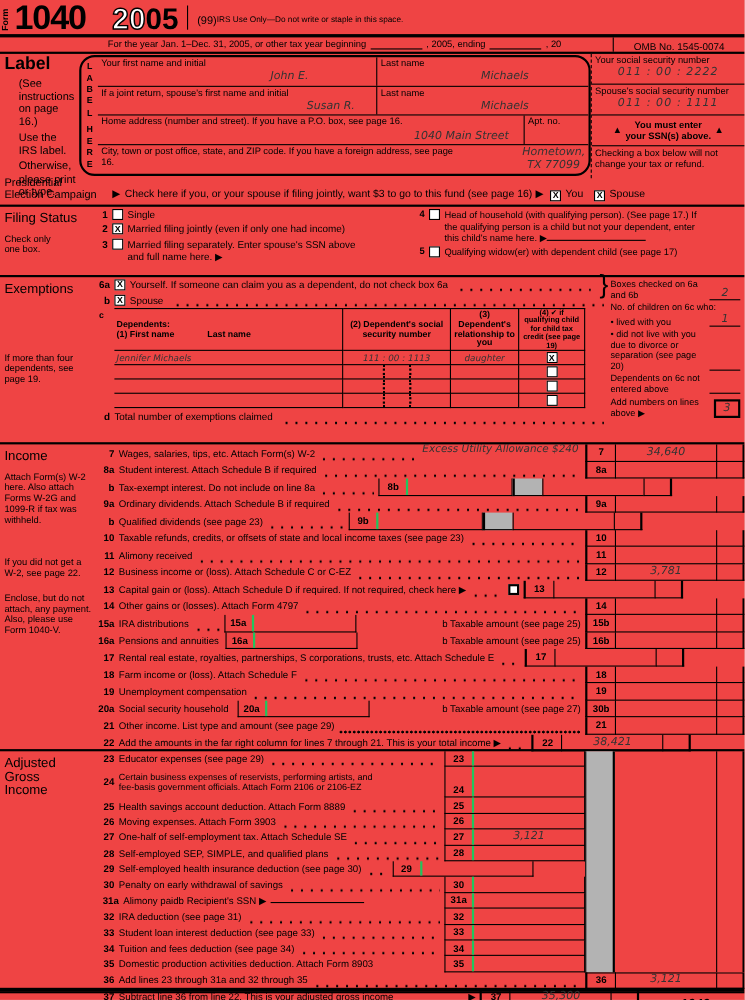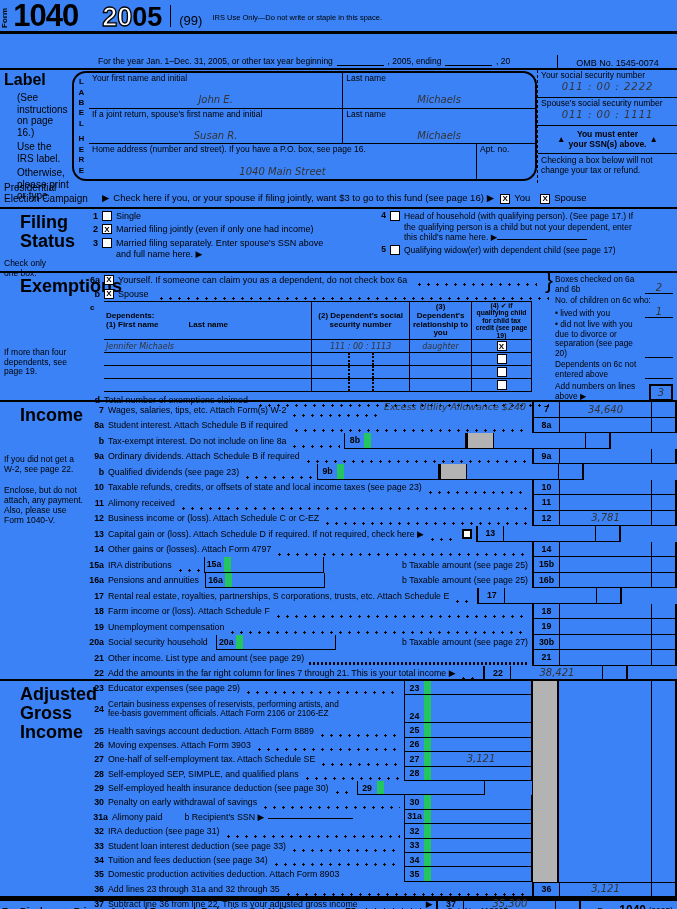--- a/index.html
+++ b/index.html
@@ -1,71 +1,71 @@
 <!DOCTYPE html>
 <html><head>
 <meta charset="utf-8">
 <style>
   * { box-sizing: border-box; margin:0; padding:0; }
   body { background:#e8e8e8; font-family:"Liberation Sans","DejaVu Sans",sans-serif; }
-  .form { width:677px; height:909px; background:#3b82f6; color:#000; position:relative; margin:0 auto;
+  .form { width:677px; height:909px; background:#ef4444; color:#000; position:relative; margin:0 auto;
           font-size:9px; line-height:1.15; overflow:hidden; }
   .b { font-weight:bold; }
   .hw { font-family:"DejaVu Sans",sans-serif; font-style:italic; color:#333; font-size:10px; }
 
   
   .hdr { display:flex; height:34px; border-bottom:3px solid #000; align-items:flex-start; }
   .vform { writing-mode:vertical-rl; transform:rotate(180deg); font-size:8px; font-weight:bold; padding:2px 0 0 2px; height:30px; }
   .n1040 { font-size:31px; font-weight:bold; letter-spacing:-1px; line-height:32px; padding:0 14px 0 2px; }
   .hmid { padding-top:3px; }
   .hdept { font-size:8px; font-weight:bold; }
   .htitle { font-size:15px; font-weight:bold; letter-spacing:-0.3px; }
   .hyear { font-size:27px; font-weight:bold; line-height:30px; padding:2px 6px 0 10px; }
   .outl { color:#fff; -webkit-text-stroke:1.3px #000; text-shadow:0 0 1px #000; }
   .hdiv { border-left:1.5px solid #000; height:22px; margin:5px 8px 0 2px; }
-  .hcode { font-size:13px; padding-top:14px; margin-right:10px; }
+  .hcode { font-size:10px; padding-top:14px; }
   .huse { font-size:7.5px; padding-top:14px; }
 
   
-  .yrow { display:flex; height:15px; border-bottom:2px solid #000; font-size:8.5px; align-items:center;margin-top:21px; }
+  .yrow { display:flex; height:15px; border-bottom:2px solid #000; font-size:8.5px; align-items:center; }
   .yrow .gap { flex:1; border-bottom:1px solid #000; margin:0 4px 2px 4px; max-width:95px; height:10px; }
   .omb { width:120px; text-align:center; font-size:9px; border-left:1px solid #000; align-self:stretch; padding-top:3px; }
 
   
   .larea { display:flex; height:113px; position:relative; }
   .lside { width:72px; padding:1px 2px 0 4px; }
   .lhead { font-size:16px; font-weight:bold; }
   .lnote { font-size:10px; margin-top:3px;margin-left:13px; }
   .lbracket { width:465px; border:2.5px solid #000; border-radius:14px; display:flex; margin:1px 0 2px 0; overflow:hidden; }
   .vletters { width:15px; display:flex; flex-direction:column; align-items:center; justify-content:space-evenly; font-size:8px; font-weight:bold; border-right:0; padding:3px 0; }
   .vletters span { display:block; }
   .fields { flex:1; display:flex; flex-direction:column; }
   .frow { display:flex; flex:1; border-bottom:1px solid #000; }
   .frow:last-child { border-bottom:0; }
-  .fcell { padding:1px 3px; border-right:1px solid #000; display:flex; flex-direction:column; }
+  .fcell { padding:1px 3px; border-right:1px solid #000; display:flex; flex-direction:row; }
   .fcell:last-child { border-right:0; }
   .flab { font-size:8.5px; }
   .fval { text-align:center; flex:1; display:flex; align-items:flex-end; justify-content:center; padding-bottom:1px; }
   .ssncol { flex:1; border-left:1px dashed #000; display:flex; flex-direction:column; font-size:8.5px; }
   .ssnrow { border-bottom:1.5px solid #000; padding:1px 3px; height:28px; }
   .ssnval { text-align:center; letter-spacing:1px; }
   .trinote { height:28px; display:flex; align-items:center; justify-content:center; gap:3px; font-weight:bold; font-size:8.5px; border-bottom:1.5px solid #000; text-align:center; }
   .chknote { padding:2px 3px; font-size:8.5px; }
 
   
   .pres { display:flex; height:26px; border-bottom:2.5px solid #000; font-size:9.5px; align-items:flex-end; padding-bottom:3px; }
   .preslab { width:102px; padding-left:4px; font-size:10px; line-height:1.1; }
   .cb { display:inline-flex; width:10px; height:10px; border:1.2px solid #000; align-items:center; justify-content:center;
         font-size:8px; font-weight:bold; vertical-align:middle; flex:none; background:#fff; }
   .cb.bold { border-width:2px; }
 
   
   .sect { display:flex; border-bottom:2.5px solid #000; }
   .side { width:86px; padding:4px 2px 0 4px; flex:none; }
-  .shead { font-size:18px; font-weight:bold; line-height:1.05;margin-left:16px; }
+  .shead { font-size:12px; font-weight:normal; line-height:1.05; }
   .snote { font-size:8.5px; margin-top:8px; }
 
   
   .fsmain { flex:1; display:flex; padding-top:2px; font-size:9px; }
   .fscol1 { width:288px; }
   .fscol2 { flex:1; }
   .fsitem { display:flex; gap:4px; margin-bottom:2px; align-items:flex-start; }
   .fsnum { width:12px; text-align:right; font-weight:bold; flex:none; }
   .fstext { line-height:1.25; }
   .blank { display:inline-block; width:90px; border-bottom:1px solid #000; height:8px; }
@@ -98,21 +98,21 @@
   .imain { flex:1; }
   .irow { display:flex; align-items:stretch; height:15.5px; font-size:8.8px; }
   .iln { width:22px; text-align:right; padding-right:4px; font-weight:bold; flex:none; align-self:center; }
   .itext { align-self:center; white-space:nowrap; }
   .rn { width:27px; border-left:2px solid #000; border-bottom:1px solid #000; text-align:center; font-weight:bold; flex:none;
         display:flex; align-items:center; justify-content:center; }
   .ra { width:92px; border-left:1px solid #000; border-bottom:1px solid #000; flex:none; display:flex; align-items:center; justify-content:center; }
   .rc { width:26px; border-left:1px solid #000; border-right:2px solid #000; border-bottom:1px solid #000; flex:none; }
   .gray { background:#b3b3b3; }
   .ibox { display:flex; border:1px solid #000; border-top:0; align-self:stretch; flex:none; }
-  .ibox .bn { width:26px; font-weight:bold; border-right:7px solid #22c55e; display:flex; align-items:center; justify-content:center; }
+  .ibox .bn { width:26px; font-weight:bold; border-right:2px solid #22c55e; display:flex; align-items:center; justify-content:center; }
   .ibox .bv { display:flex; align-items:center; justify-content:center; }
   .annot { align-self:flex-start; margin-right:6px; font-size:9.5px; }
 
   
   .agitop { display:flex; }
   .agileft { flex:1; }
   .agiright { width:145px; display:flex; flex:none; }
   .agistrip { width:27px; background:#b3b3b3; border-left:1px solid #000; border-right:2px solid #000; }
   .agibig { flex:1; display:flex; }
   .agibig .sp { flex:1; }
@@ -197,20 +197,26 @@
         </div>
         <div class="frow">
           <div class="fcell" style="flex:1">
             <span class="flab">Home address (number and street). If you have a P.O. box, see page 16.</span>
             <span class="fval hw">1040 Main Street</span>
           </div>
           <div class="fcell" style="width:58px">
             <span class="flab">Apt. no.</span>
           </div>
         </div>
+        <div class="frow">
+          <div class="fcell" style="flex:1">
+            <span class="flab">City, town or post office, state, and ZIP code. If you have a foreign address, see page 16.</span>
+            <span class="fval hw" style="justify-content:flex-start;padding-left:60px">Hometown, TX 77099</span>
+          </div>
+        </div>
       </div>
     </div>
     <div class="ssncol">
       <div class="ssnrow">
         <div>Your social security number</div>
         <div class="ssnval hw">011 : 00 : 2222</div>
       </div>
       <div class="ssnrow">
         <div>Spouse's social security number</div>
         <div class="ssnval hw">011 : 00 : 1111</div>
@@ -268,21 +274,21 @@
         </div>
         <div class="fsitem">
           <span class="fsnum">5</span>
           <span class="cb"></span>
           <span class="fstext">Qualifying widow(er) with dependent child (see page 17)</span>
         </div>
       </div>
     </div>
   </div>
 
-  <div class="sect" style="height:129px">
+  <div class="sect" style="height:152px">
     <div class="side">
       <div class="shead">Exemptions</div>
       <div class="snote" style="margin-top:52px">If more than four dependents, see page 19.</div>
     </div>
     <div class="exmain">
       <div class="exrow">
         <span class="exnum">6a</span>
         <span class="cb">X</span>
         <span>Yourself. If someone can claim you as a dependent, do not check box 6a</span>
         <span class="dots"></span>
@@ -377,20 +383,21 @@
       <div class="exsb-item" style="margin-top:3px">
         <span class="exsb-t">Add numbers on lines above ▶</span>
         <span class="exsb-total hw">3</span>
       </div>
     </div>
   </div>
 
   <div class="sect" style="height:279px">
     <div class="side">
       <div class="shead">Income</div>
+      <div class="snote">Attach Form(s) W-2 here. Also attach Forms W-2G and 1099-R if tax was withheld.</div>
       <div class="snote" style="margin-top:30px">If you did not get a W-2, see page 22.</div>
       <div class="snote" style="margin-top:12px">Enclose, but do not attach, any payment. Also, please use Form 1040-V.</div>
     </div>
     <div class="imain">
 
       <div class="irow">
         <span class="iln">7</span>
         <span class="itext">Wages, salaries, tips, etc. Attach Form(s) W-2</span>
         <span class="dots"></span>
         <span class="annot hw">Excess Utility Allowance $240</span>
@@ -669,21 +676,21 @@
             <span class="dots"></span>
             <span class="ibox" style="width:128px">
                 <span class="bn">30</span>
                 <span class="bv hw" style="flex:1"></span>
               </span>
           </div>
 
           <div class="irow arow">
             <span class="iln" style="width:26px">31a</span>
             <span class="itext">Alimony paid</span>
-            <span class="itext" style="margin-left:22px">b Recipient's SSN ▶</span>
+            <span class="itext" style="margin-left:0">b Recipient's SSN ▶</span>
             <span class="ublank"></span>
             <span style="flex:1"></span>
             <span class="ibox" style="width:128px">
                 <span class="bn">31a</span>
                 <span class="bv hw" style="flex:1"></span>
               </span>
           </div>
 
           <div class="irow arow">
             <span class="iln">32</span>

